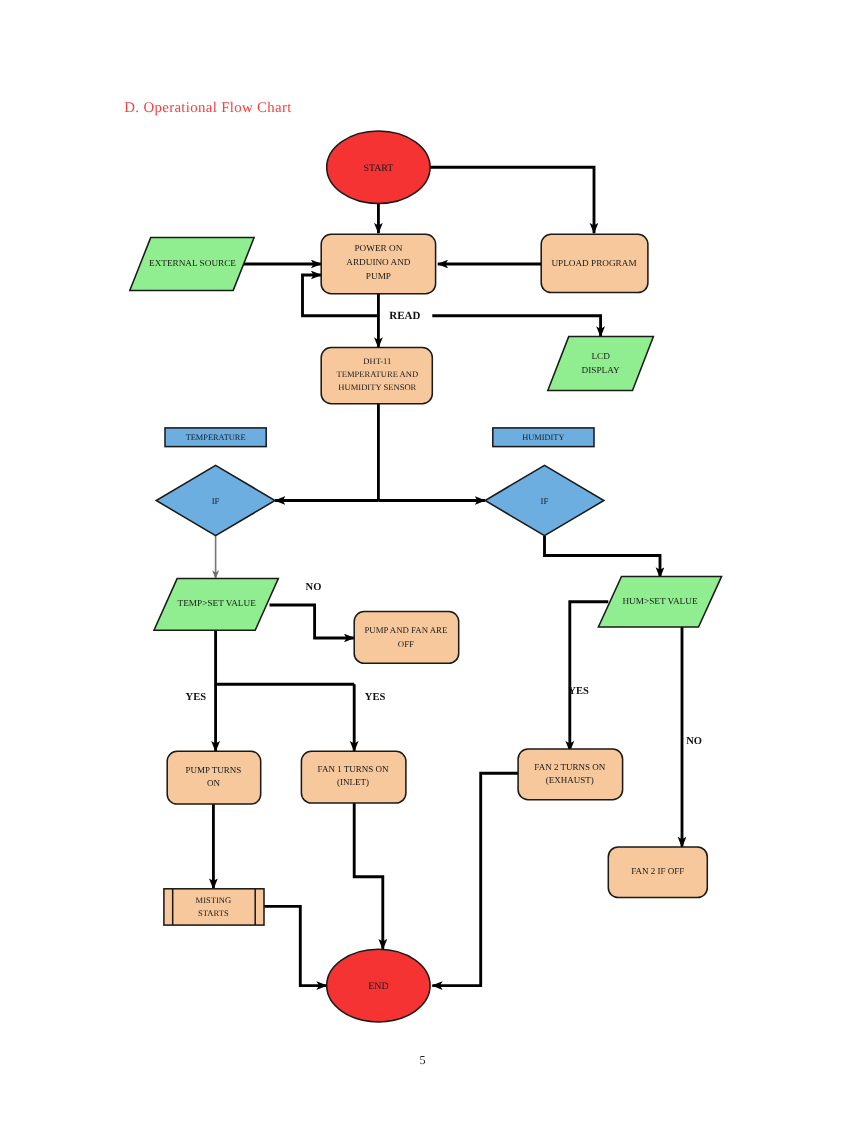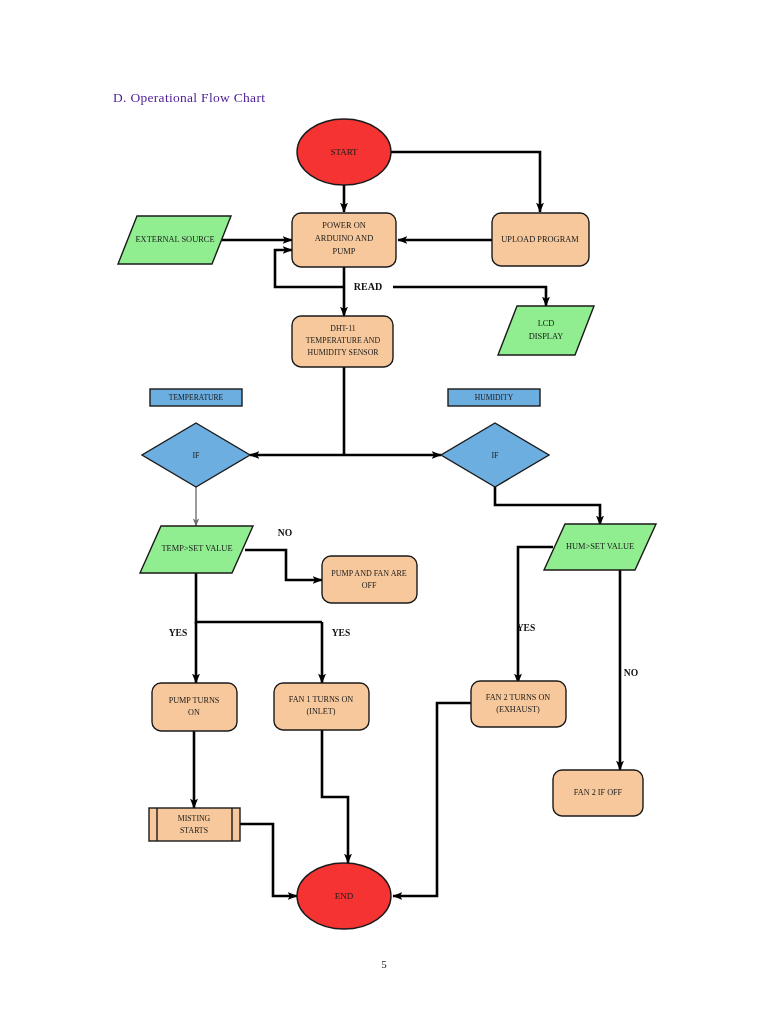--- a/index.html
+++ b/index.html
@@ -19,21 +19,21 @@
     left: 0; top: 0;
     width: 768px;
     height: 1024px;
     background: #fff;
   }
   #doc-title {
     position: absolute;
     left: 113px;
     top: 90px;
     font-size: 13.5px;
-    color: #4c1d95;
+    color: #ef4444;
     letter-spacing: 0.3px;
     white-space: nowrap;
   }
   #page-number {
     position: absolute;
     left: 0;
     top: 958px;
     width: 768px;
     text-align: center;
     font-size: 11px;

